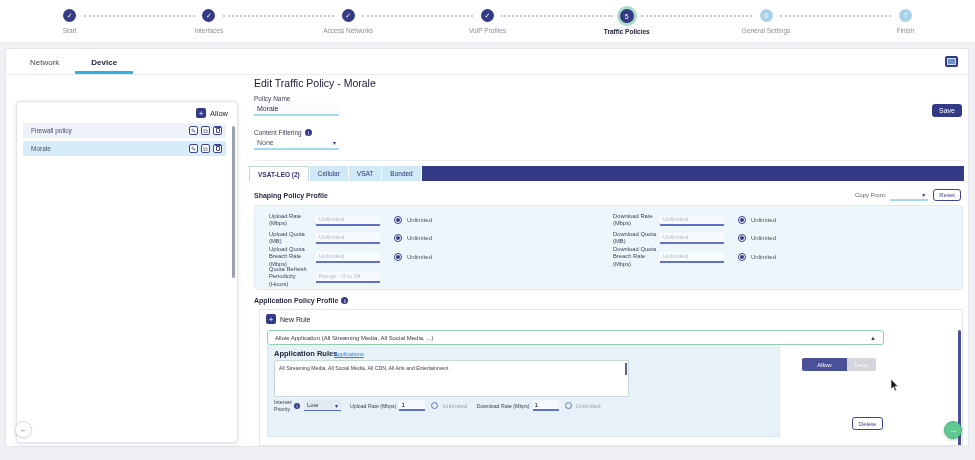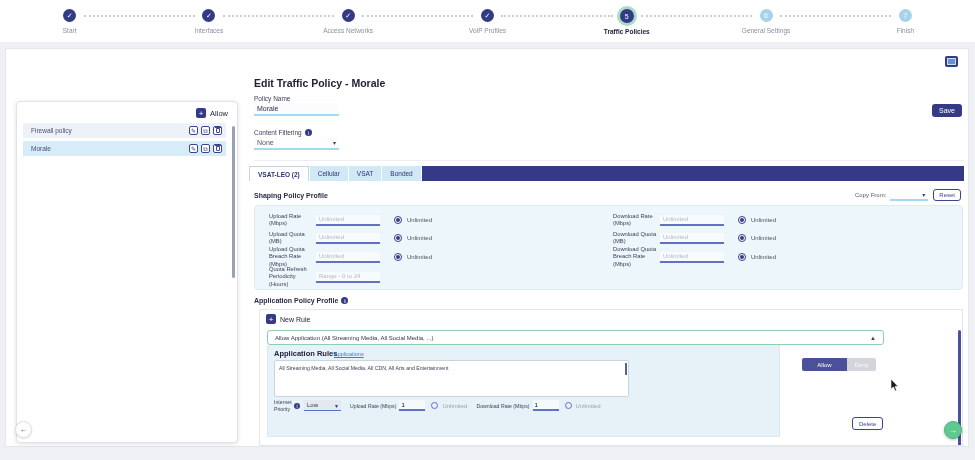--- a/index.html
+++ b/index.html
@@ -53,21 +53,21 @@
   .p-row.r1 { top: 39px; background: #d6ecf9; }
   .p-row .nm { flex: 1; font-size: 6.5px; color: #4a4f6e; }
   .mini { width: 9px; height: 9px; border: 1px solid #3d4493; border-radius: 2px; margin-left: 3px;
           display: flex; align-items: center; justify-content: center; font-size: 6px; color: #3d4493;
           background: #fff; cursor: pointer; line-height: 1; }
   .trash-i { width: 4px; height: 5px; border: 1px solid #3d4493; border-radius: 0 0 1px 1px; position: relative; }
   .trash-i::before { content: ''; position: absolute; top: -2px; left: -2px; width: 6px; height: 1px; background: #3d4493; }
   .card-scroll { position: absolute; right: 2px; top: 24px; width: 3px; height: 152px; background: #9aa1b0; border-radius: 2px; cursor: pointer; }
 
   
-  .ed-title { position: absolute; left: 248px; top: 28px; font-size: 10.5px; font-weight: bold; color: #20203a; }
+  .ed-title { position: absolute; left: 248px; top: 28px; font-size: 10.5px; font-weight: normal; color: #20203a; }
   .f-label { position: absolute; font-size: 6.5px; color: #3c3d58; display: flex; align-items: center; gap: 3px; }
   .u-input { background: #fbfcfe; border: none; border-bottom: 2px solid #a5d9f0; font-size: 7px; color: #2c2c40;
              padding: 0 3px; font-family: "Liberation Sans", sans-serif; outline: none; }
   input::placeholder { color: #b2bac2; }
   .name-input { position: absolute; left: 248px; top: 54px; width: 85px; height: 13px; }
   .save-btn { position: absolute; top: 55px; right: 6px; background: #343a85; color: #fff; font-size: 7px;
               padding: 3px 7px; border-radius: 3px; border: none; cursor: pointer; font-family: "Liberation Sans", sans-serif; }
   .info-i { display: inline-flex; width: 7px; height: 7px; border-radius: 50%; background: #343a85; color: #fff;
             font-size: 5px; align-items: center; justify-content: center; cursor: pointer; flex: none; }
   .sel { border-bottom: 2px solid #a5d9f0; background: #fdfdfe; display: flex; align-items: center;
@@ -195,20 +195,24 @@
     <div class="step upcoming">
       <div class="dot">
           <span>7</span>
         </div>
       <div class="lbl">Finish</div>
     </div>
   </div>
 
   <div class="panel">
 
+    <div class="tabbar">
+      <div class="tab">Network</div>
+      <div class="tab active">Device</div>
+    </div>
     <div class="ptoggle"></div>
 
     <div class="left-card">
       <div class="add-row">
         <span class="plus-sq">+</span>
         <span class="add-lbl">Allow</span>
       </div>
       <div class="p-row r0">
         <span class="nm">Firewall policy</span>
         <span class="mini">✎</span>

